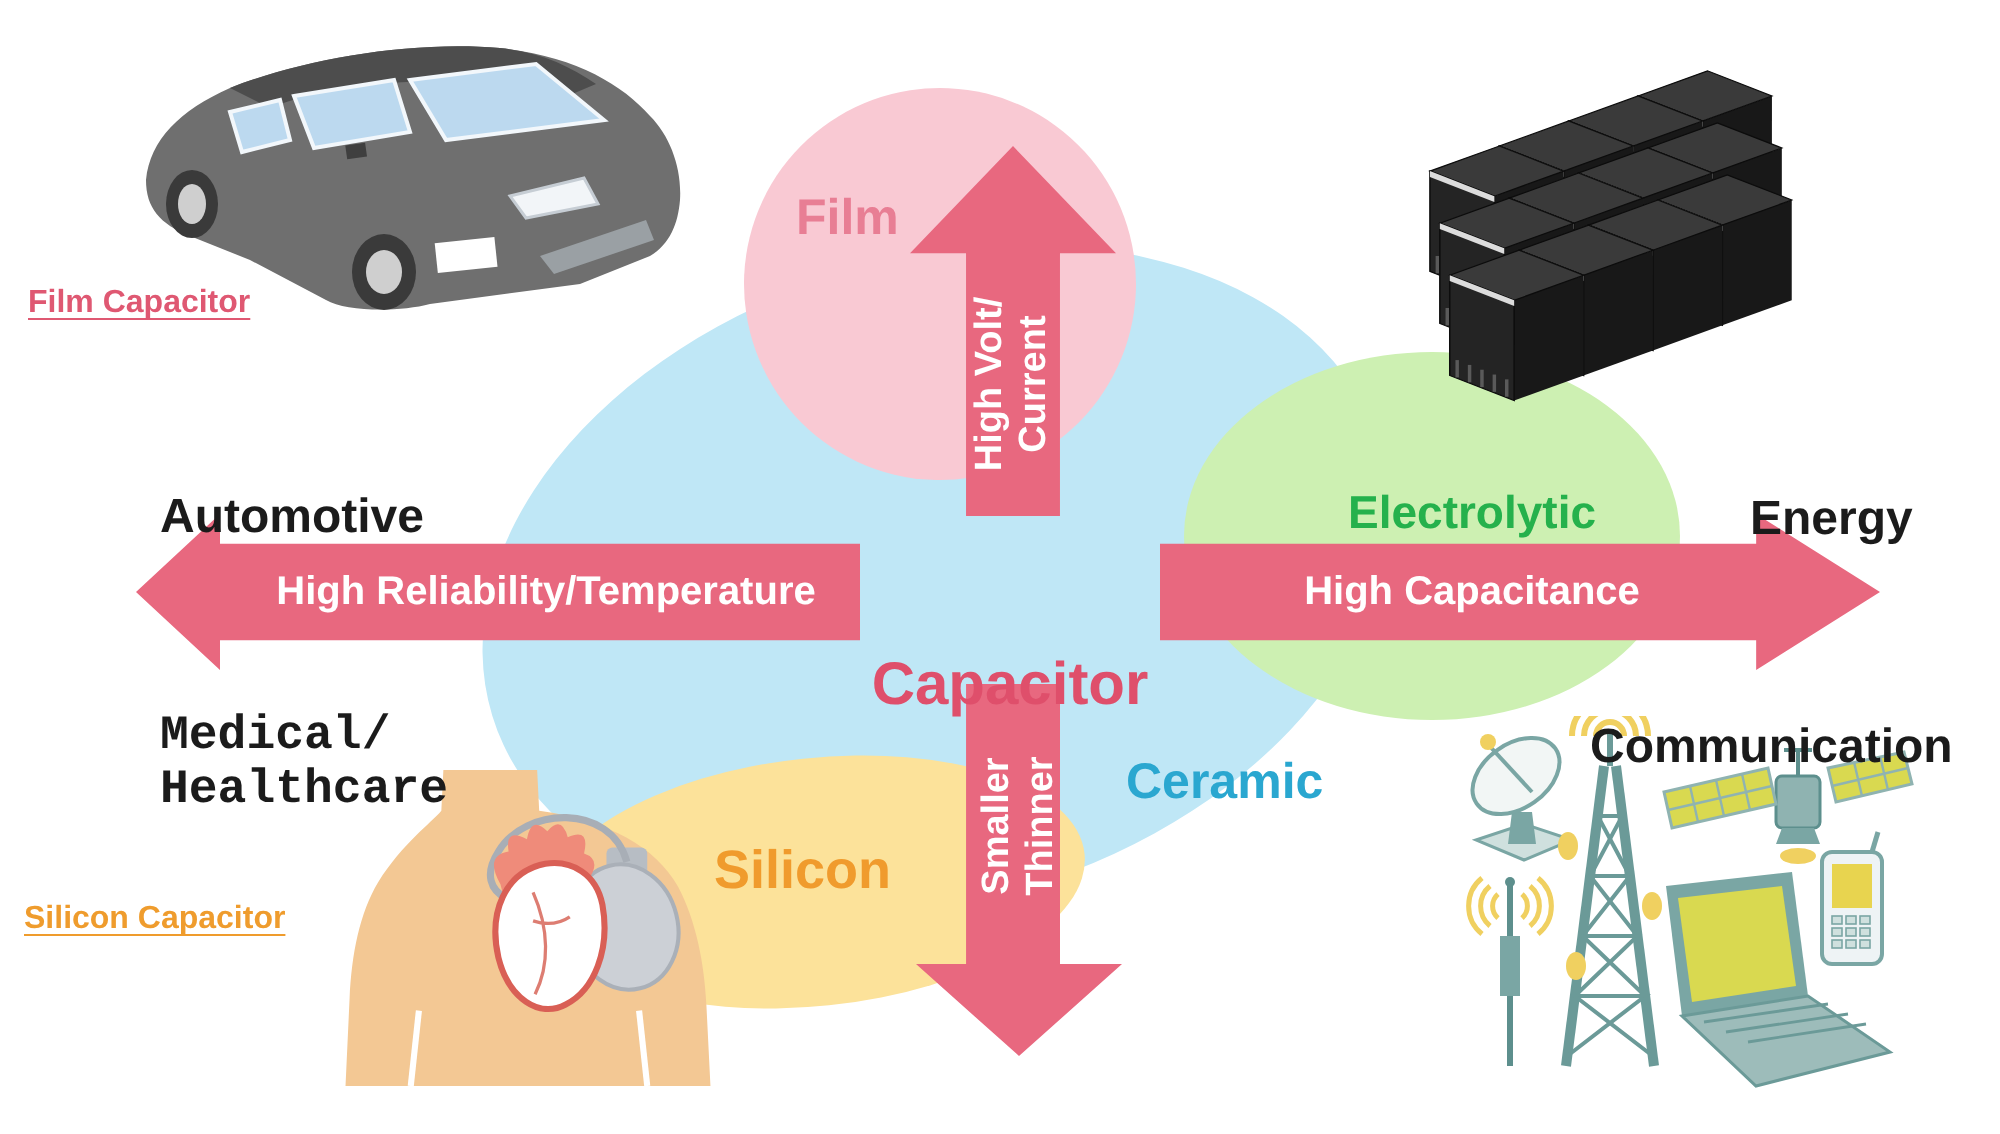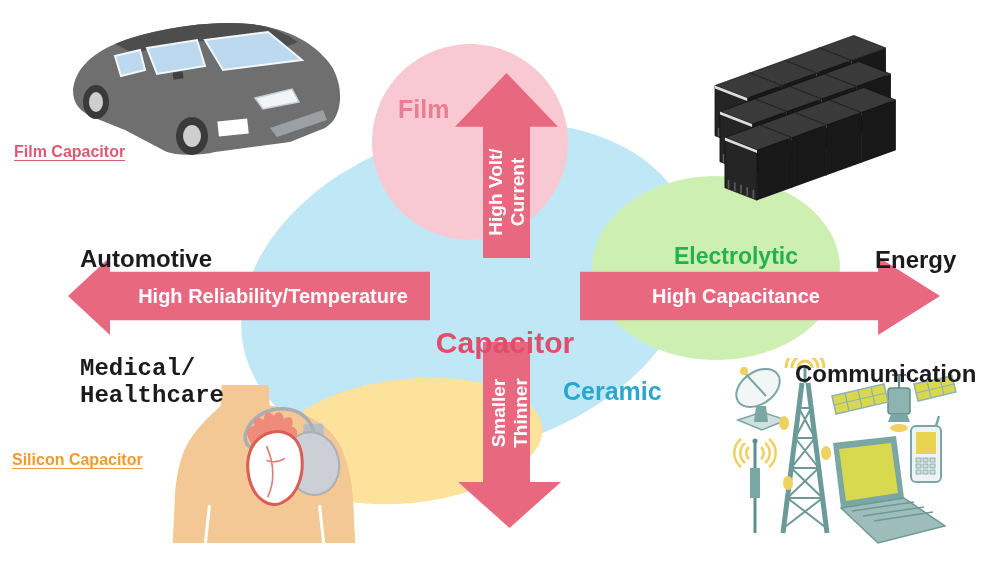--- a/index.html
+++ b/index.html
@@ -220,20 +220,21 @@
             <rect x="223" y="112" width="5" height="4"></rect>
             <rect x="230" y="112" width="5" height="4"></rect>
         </g>
       </g>
     </svg>
   </div>
 
   <div class="label" id="capacitor-label">Capacitor</div>
   <div class="label" id="film-label">Film</div>
   <div class="label" id="ceramic-label">Ceramic</div>
+  <div class="label" id="silicon-label">Silicon</div>
   <div class="label" id="polymer-label">
     <br>
     <br>
     <span>Electrolytic</span>
   </div>
   <div class="label app-label" id="automotive-label">Automotive</div>
   <div class="label app-label" id="energy-label">Energy</div>
   <div class="label app-label" id="communication-label">Communication</div>
   <div class="label app-label" id="medical-label">
     <span>Medical/</span><br>

